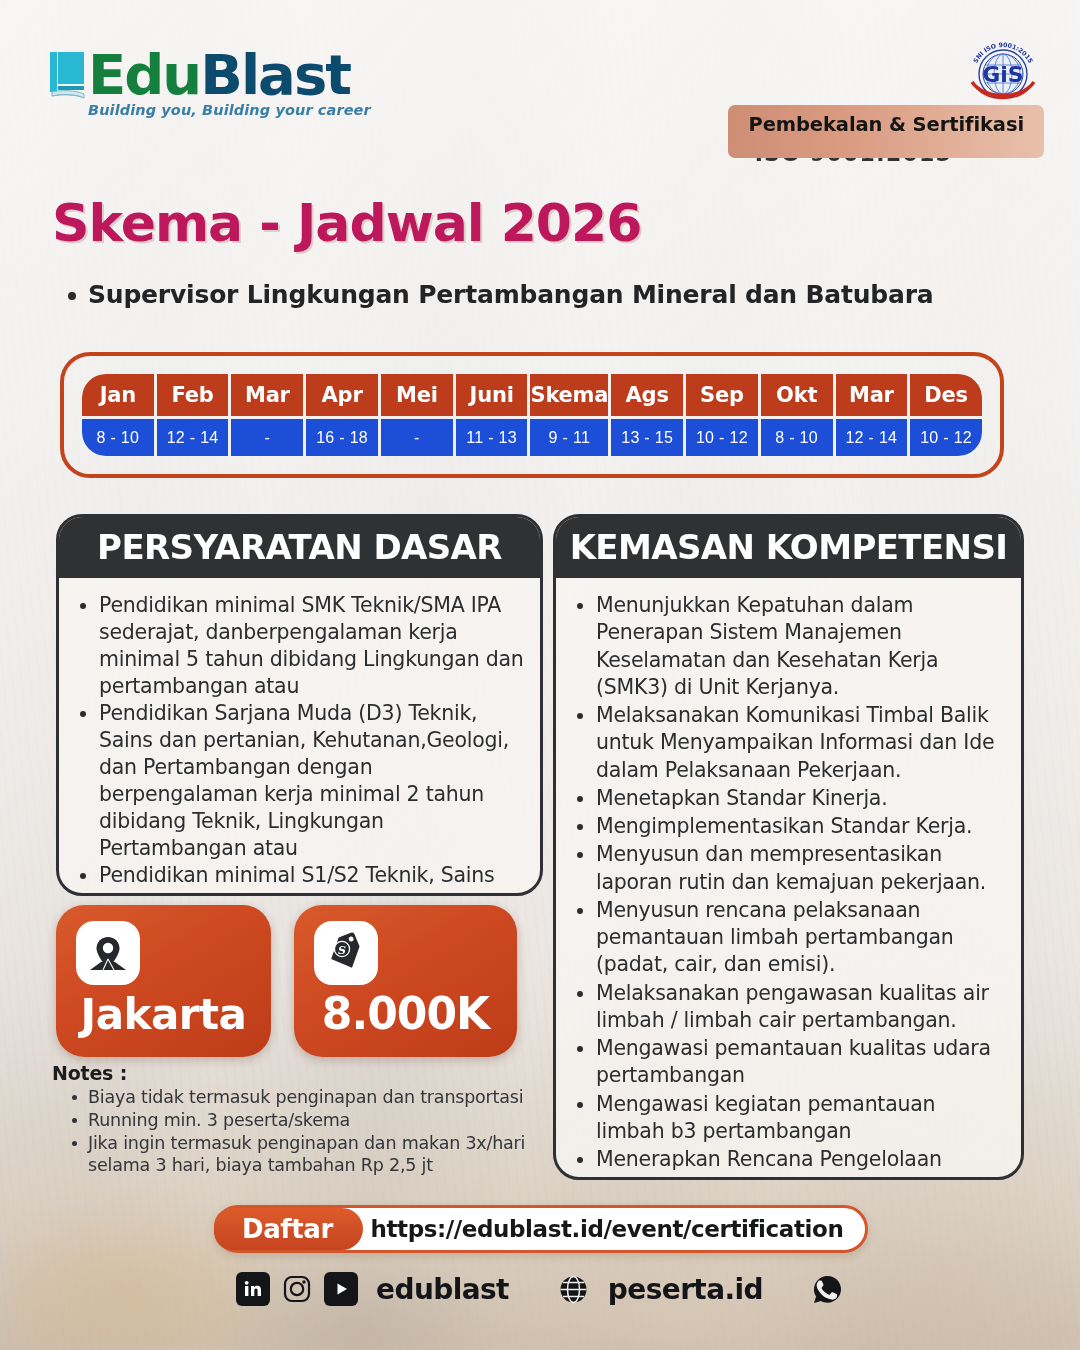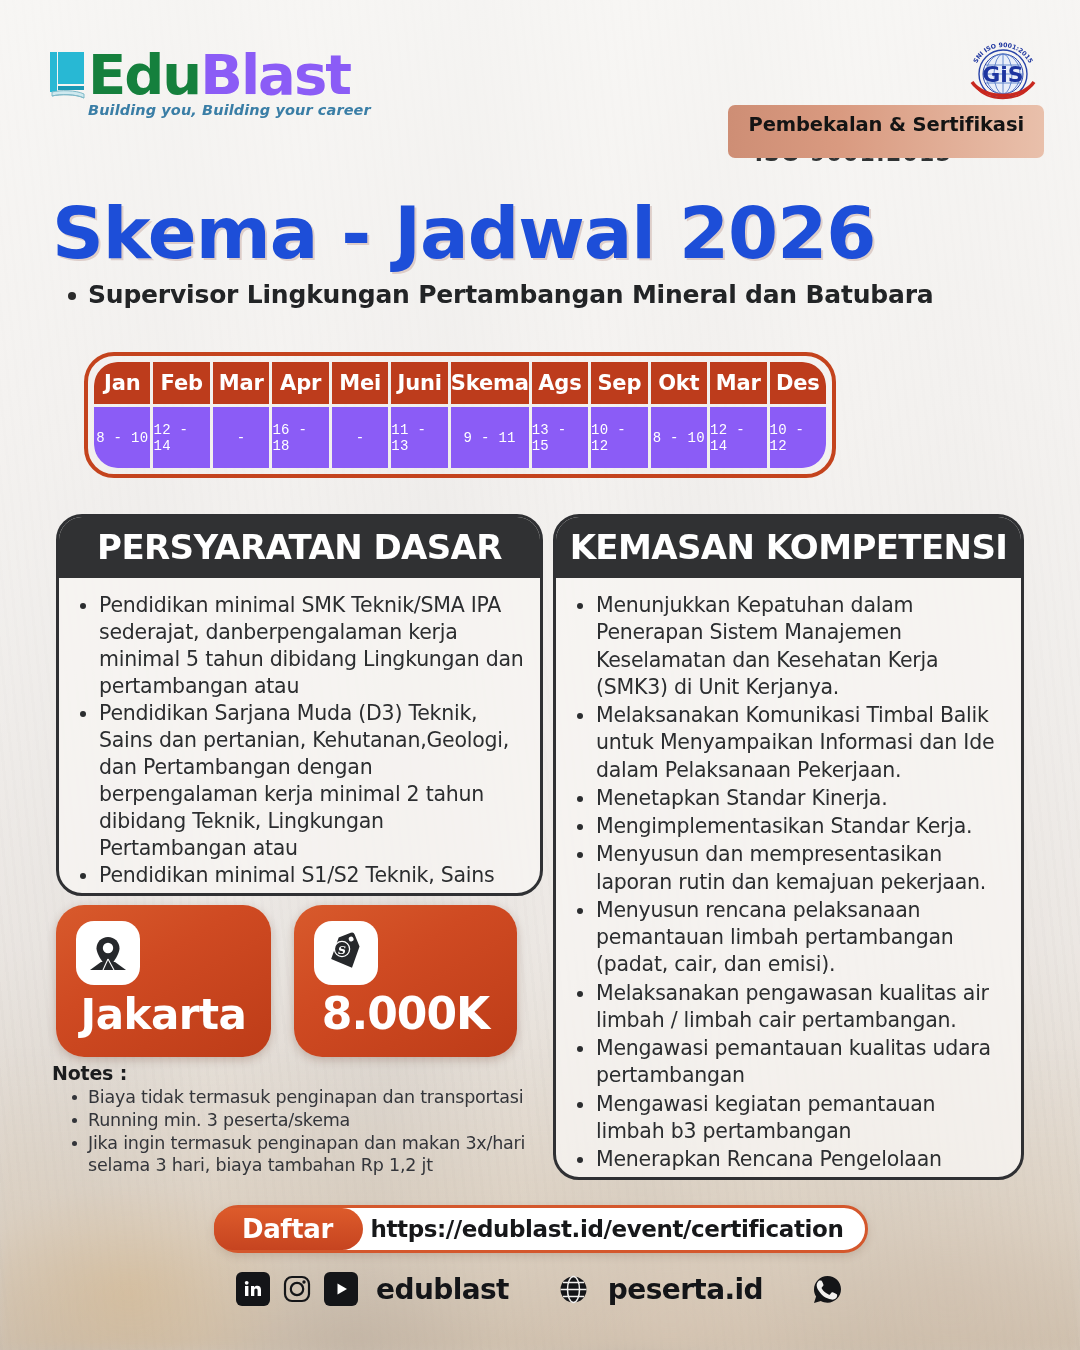--- a/index.html
+++ b/index.html
@@ -56,21 +56,21 @@
   .header { position: absolute; top: 40px; left: 50px; right: 36px; height: 110px; }
 
   .logo { position: absolute; left: 0; top: 8px; display: flex; align-items: flex-start; }
   .logo-book { width: 36px; height: 52px; position: relative; flex: none; margin-top: 2px; }
   .logo-text-wrap { margin-left: 2px; }
   .logo-main {
     font-size: 56px; font-weight: 800; letter-spacing: -2px; line-height: .95;
     font-family: "DejaVu Sans", sans-serif;
   }
   .logo-edu { color: #15803d; }
-  .logo-blast { color: #8b5cf6; }
+  .logo-blast { color: #0c4a6e; }
   .logo-tag {
     font-size: 14.5px; font-style: italic; font-weight: 600; color: #3a7ea6;
     letter-spacing: .1px; margin-top: 1px; text-align: right;
     font-family: "DejaVu Sans", sans-serif;
   }
 
   .cert { position: absolute; right: 92px; top: 16px; text-align: right; margin-top: 48px; }
   .cert-line {
     font-size: 22px; font-weight: 700; color: #2f3233; letter-spacing: 1.2px; line-height: 1.5;
     font-family: "DejaVu Sans", sans-serif;
@@ -89,55 +89,55 @@
     position: absolute; right: 36px; top: 105px;
     padding: 8px 20px 22px; border-radius: 7px;
     background: linear-gradient(90deg, #ce8e75 0%, #d99a80 35%, #e9c0ab 100%);
     color: #141414; font-size: 19.5px; font-weight: 700;
     font-family: "DejaVu Sans", sans-serif; letter-spacing: -.1px;
   }
 
   
   .title {
     position: absolute; top: 196px; left: 52px;
-    font-size: 72px; font-weight: 800; color: #1d4ed8; letter-spacing: -1px;
+    font-size: 52px; font-weight: 800; color: #be185d; letter-spacing: -1px;
     font-family: "DejaVu Sans", sans-serif; line-height: 1.05;
     text-shadow: 2px 2px 0 rgba(120,40,20,.18);
   }
   .subtitle {
     position: absolute; top: 280px; left: 68px;
     display: flex; align-items: flex-start; gap: 12px;
   }
   .subtitle .dot { width: 8px; height: 8px; border-radius: 50%; background: #2b2b2b; margin-top: 12px; flex: none; }
   .subtitle .txt {
     font-size: 25px; font-weight: 700; color: #222426; letter-spacing: -.2px;
     font-family: "DejaVu Sans", sans-serif;
   }
 
   
   .sched-outer {
-    position: absolute; left: 84px; top: 352px; width: 752px; height: 126px;
-    border: 4px solid #c4431d; border-radius: 30px; padding: 6px;
+    position: absolute; left: 60px; top: 352px; width: 944px; height: 126px;
+    border: 4px solid #c4431d; border-radius: 30px; padding: 18px;
   }
   .sched-grid {
     width: 100%; height: 100%;
     display: grid; grid-template-columns: repeat(12, 1fr); grid-template-rows: 42px 1fr;
     gap: 3px; border-radius: 24px; overflow: hidden;
   }
   .sched-head {
     background: #bd3c1c; color: #fff;
     display: flex; align-items: center; justify-content: center;
     font-size: 21px; font-weight: 800; letter-spacing: -.2px;
     font-family: "DejaVu Sans", sans-serif;
   }
   .sched-cell {
-    background: #8b5cf6; color: #fff;
+    background: #1d4ed8; color: #fff;
     display: flex; align-items: center; justify-content: center;
-    font-size: 14px; font-weight: 400; letter-spacing: .3px;
-    font-family: Liberation Mono, monospace;
+    font-size: 16px; font-weight: 400; letter-spacing: .3px;
+    font-family: Liberation Sans, sans-serif;
   }
   .sched-grid > *:nth-child(1)  { border-top-left-radius: 22px; }
   .sched-grid > *:nth-child(12) { border-top-right-radius: 22px; }
   .sched-grid > *:nth-child(13) { border-bottom-left-radius: 22px; }
   .sched-grid > *:nth-child(24) { border-bottom-right-radius: 22px; }
 
   
   .panel {
     position: absolute;
     background: rgba(247,245,243,.80);
@@ -406,21 +406,21 @@
       </svg>
     </div>
     <div class="badge-label">8.000K</div>
   </div>
 
   <div class="notes">
     <div class="notes-title">Notes :</div>
     <ul id="notes-list">
         <li>Biaya tidak termasuk penginapan dan transportasi</li>
         <li>Running min. 3 peserta/skema</li>
-        <li>Jika ingin termasuk penginapan dan makan 3x/hari selama 3 hari, biaya tambahan Rp 1,2 jt</li>
+        <li>Jika ingin termasuk penginapan dan makan 3x/hari selama 3 hari, biaya tambahan Rp 2,5 jt</li>
       </ul>
   </div>
 
   <div class="daftar-bar">
     <div class="daftar-btn">Daftar</div>
     <div class="daftar-url">https://edublast.id/event/certification</div>
   </div>
 
   <div class="social">
     <div class="sq-icon">

